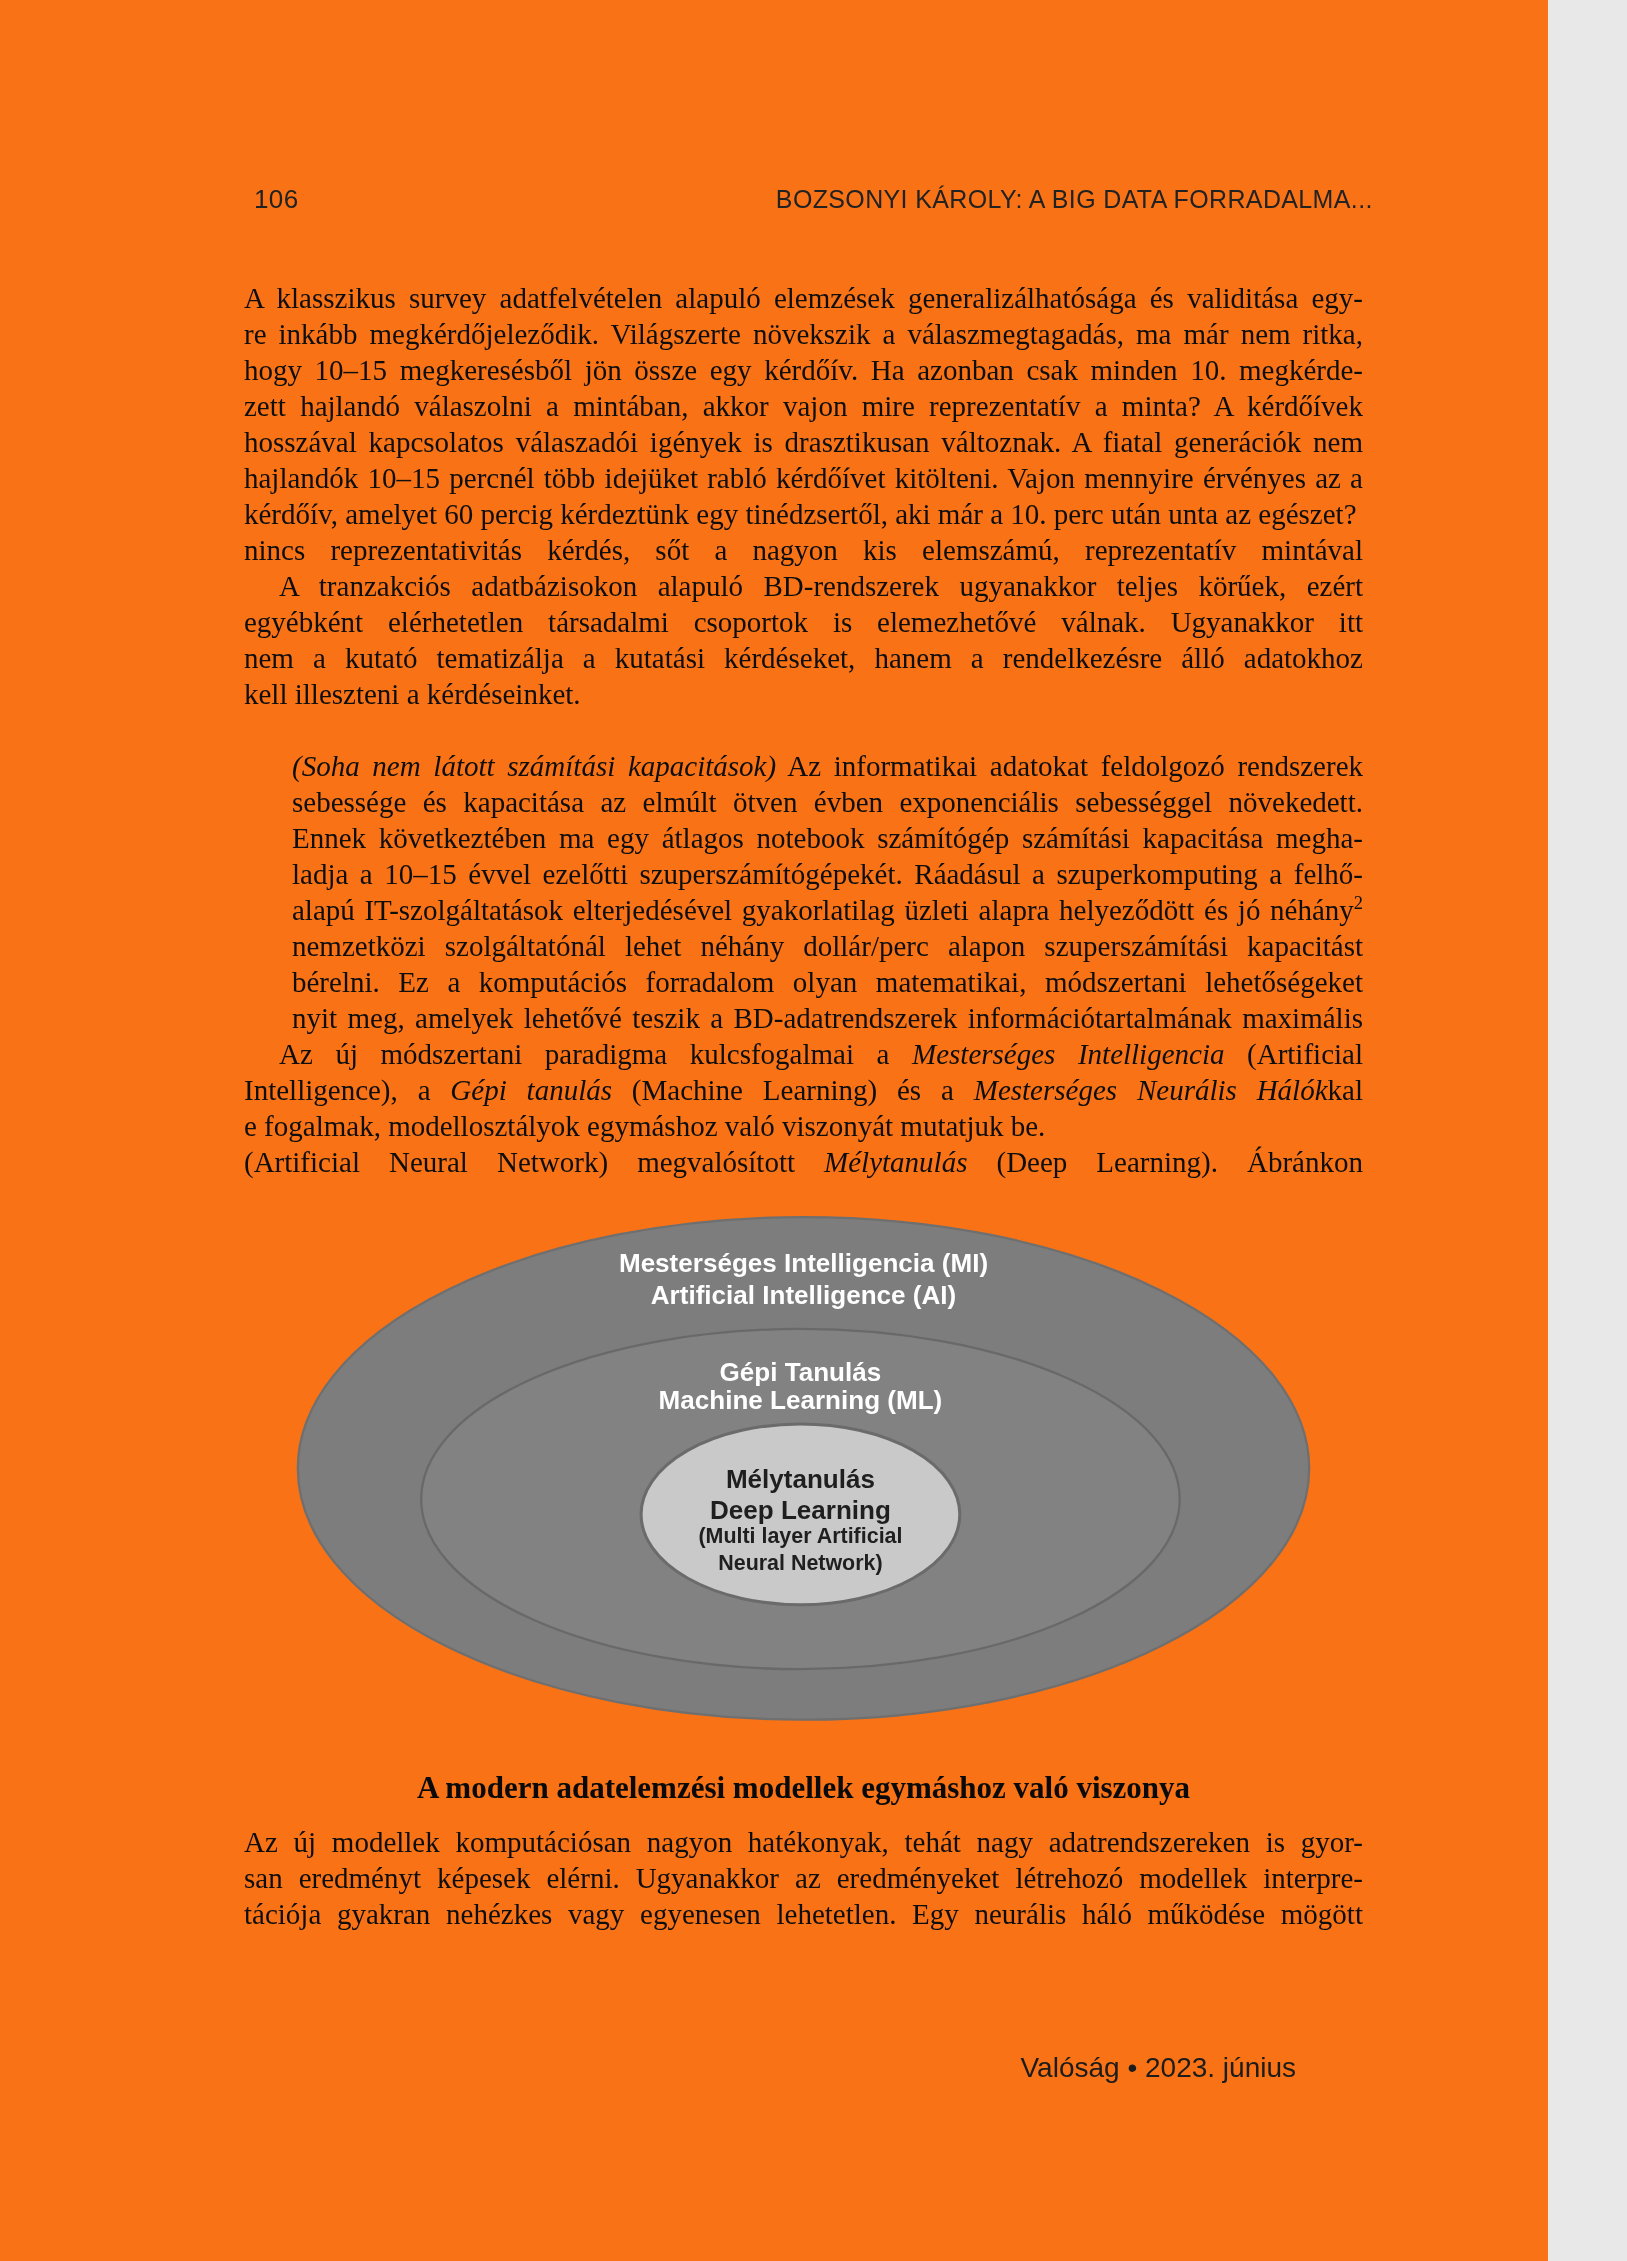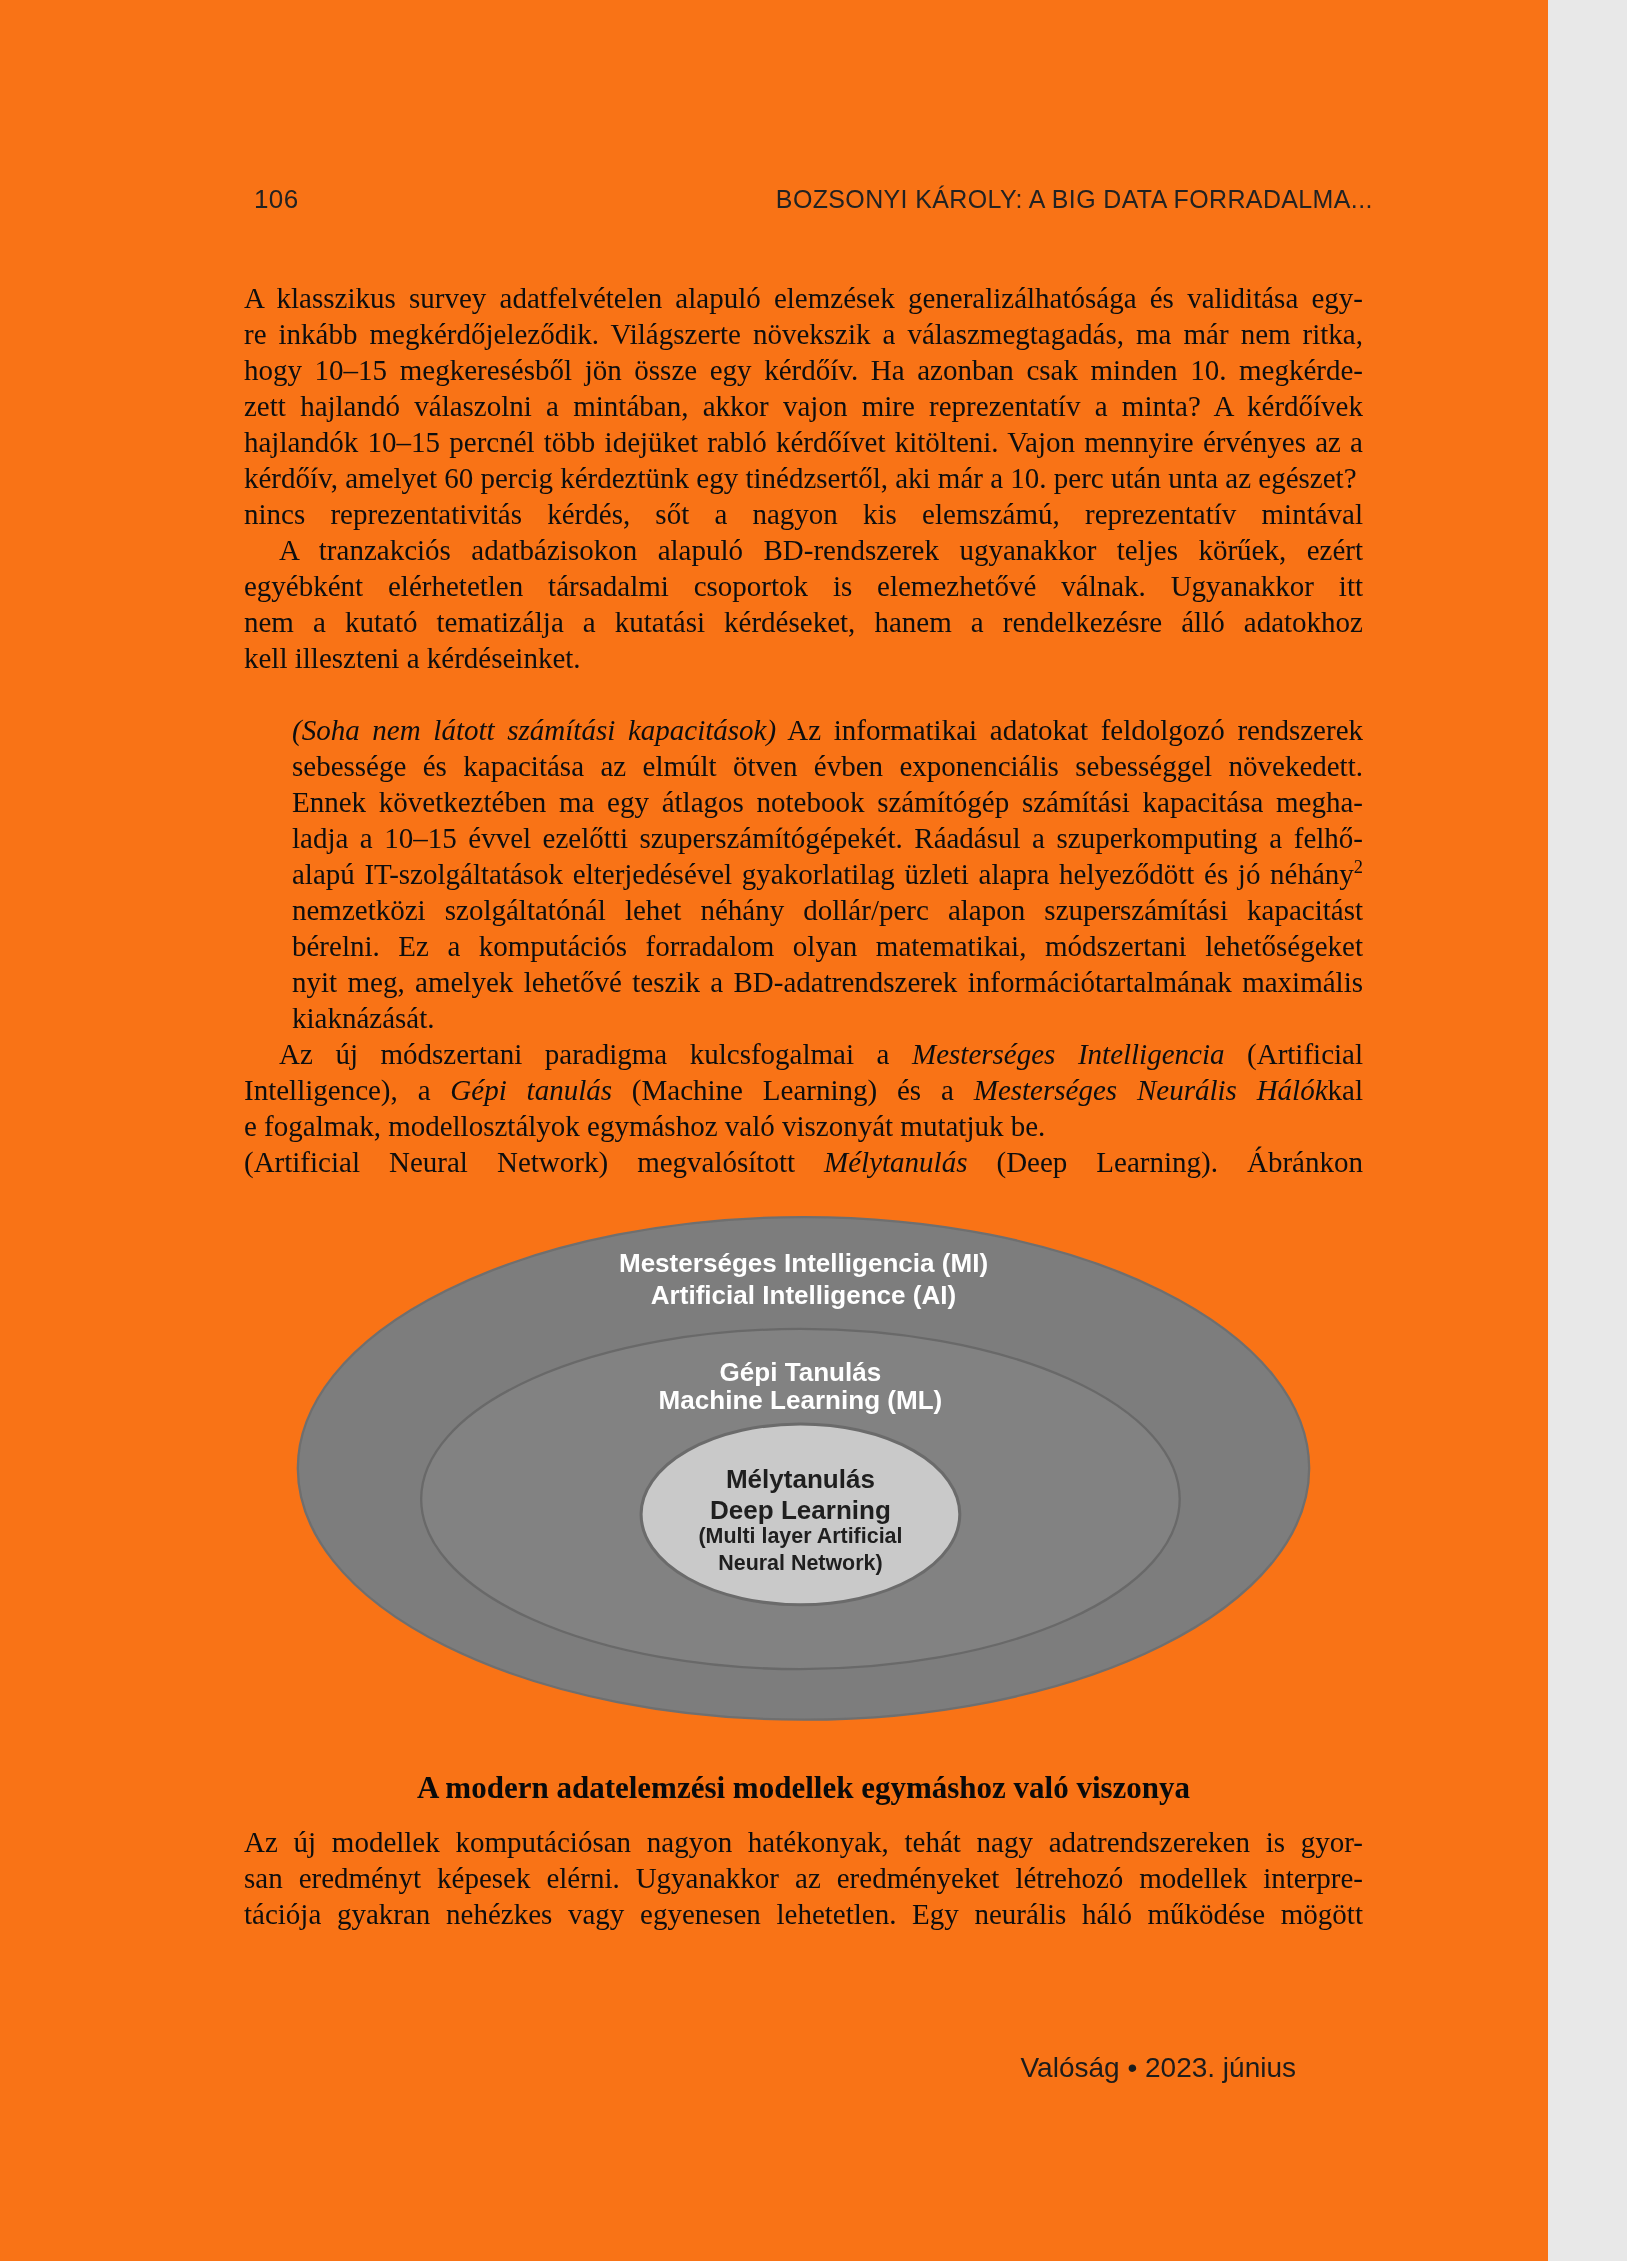--- a/index.html
+++ b/index.html
@@ -68,40 +68,40 @@
     <span class="runtitle">BOZSONYI KÁROLY: A BIG DATA FORRADALMA...</span>
   </div>
 
   <div class="textcol">
 
     <div class="para">
         <div class="line"><span>A klasszikus survey adatfelvételen alapuló elemzések generalizálhatósága és validitása egy-</span></div>
         <div class="line"><span>re inkább megkérdőjeleződik. Világszerte növekszik a válaszmegtagadás, ma már nem ritka,</span></div>
         <div class="line"><span>hogy 10–15 megkeresésből jön össze egy kérdőív. Ha azonban csak minden 10. megkérde-</span></div>
         <div class="line"><span>zett hajlandó válaszolni a mintában, akkor vajon mire reprezentatív a minta? A kérdőívek</span></div>
+        <div class="line"><span>hosszával kapcsolatos válaszadói igények is drasztikusan változnak. A fiatal generációk nem</span></div>
         <div class="line"><span>hajlandók 10–15 percnél több idejüket rabló kérdőívet kitölteni. Vajon mennyire érvényes az a</span></div>
         <div class="line last"><span>kérdőív, amelyet 60 percig kérdeztünk egy tinédzsertől, aki már a 10. perc után unta az egészet?</span></div>
       </div>
     <div class="para">
         <div class="line"><span>nincs reprezentativitás kérdés, sőt a nagyon kis elemszámú, reprezentatív mintával</span></div>
         <div class="line indent"><span>A tranzakciós adatbázisokon alapuló BD-rendszerek ugyanakkor teljes körűek, ezért</span></div>
         <div class="line"><span>egyébként elérhetetlen társadalmi csoportok is elemezhetővé válnak. Ugyanakkor itt</span></div>
         <div class="line"><span>nem a kutató tematizálja a kutatási kérdéseket, hanem a rendelkezésre álló adatokhoz</span></div>
         <div class="line last"><span>kell illeszteni a kérdéseinket.</span></div>
       </div>
     <div class="para gap-before">
         <div class="line"><span class="it">(Soha nem látott számítási kapacitások)</span><span> Az informatikai adatokat feldolgozó rendszerek</span></div>
         <div class="line"><span>sebessége és kapacitása az elmúlt ötven évben exponenciális sebességgel növekedett.</span></div>
         <div class="line"><span>Ennek következtében ma egy átlagos notebook számítógép számítási kapacitása megha-</span></div>
         <div class="line"><span>ladja a 10–15 évvel ezelőtti szuperszámítógépekét. Ráadásul a szuperkomputing a felhő-</span></div>
         <div class="line"><span>alapú IT-szolgáltatások elterjedésével gyakorlatilag üzleti alapra helyeződött és jó néhány</span><sup>2</sup></div>
         <div class="line"><span>nemzetközi szolgáltatónál lehet néhány dollár/perc alapon szuperszámítási kapacitást</span></div>
         <div class="line"><span>bérelni. Ez a komputációs forradalom olyan matematikai, módszertani lehetőségeket</span></div>
         <div class="line"><span>nyit meg, amelyek lehetővé teszik a BD-adatrendszerek információtartalmának maximális</span></div>
-        <div class="line last"><span>kiaknázását.</span></div>
       </div>
     <div class="para">
         <div class="line indent"><span>Az új módszertani paradigma kulcsfogalmai a </span><span class="it">Mesterséges Intelligencia</span><span> (Artificial</span></div>
         <div class="line"><span>Intelligence), a </span><span class="it">Gépi tanulás</span><span> (Machine Learning) és a </span><span class="it">Mesterséges Neurális Hálók</span><span>kal</span></div>
         <div class="line last"><span>e fogalmak, modellosztályok egymáshoz való viszonyát mutatjuk be.</span></div>
         <div class="line"><span>(Artificial Neural Network) megvalósított </span><span class="it">Mélytanulás</span><span> (Deep Learning). Ábránkon</span></div>
       </div>
 
     <figure>
       <svg class="fig-svg" viewBox="0 0 1460 680" aria-hidden="true" style="font-size:38px">

